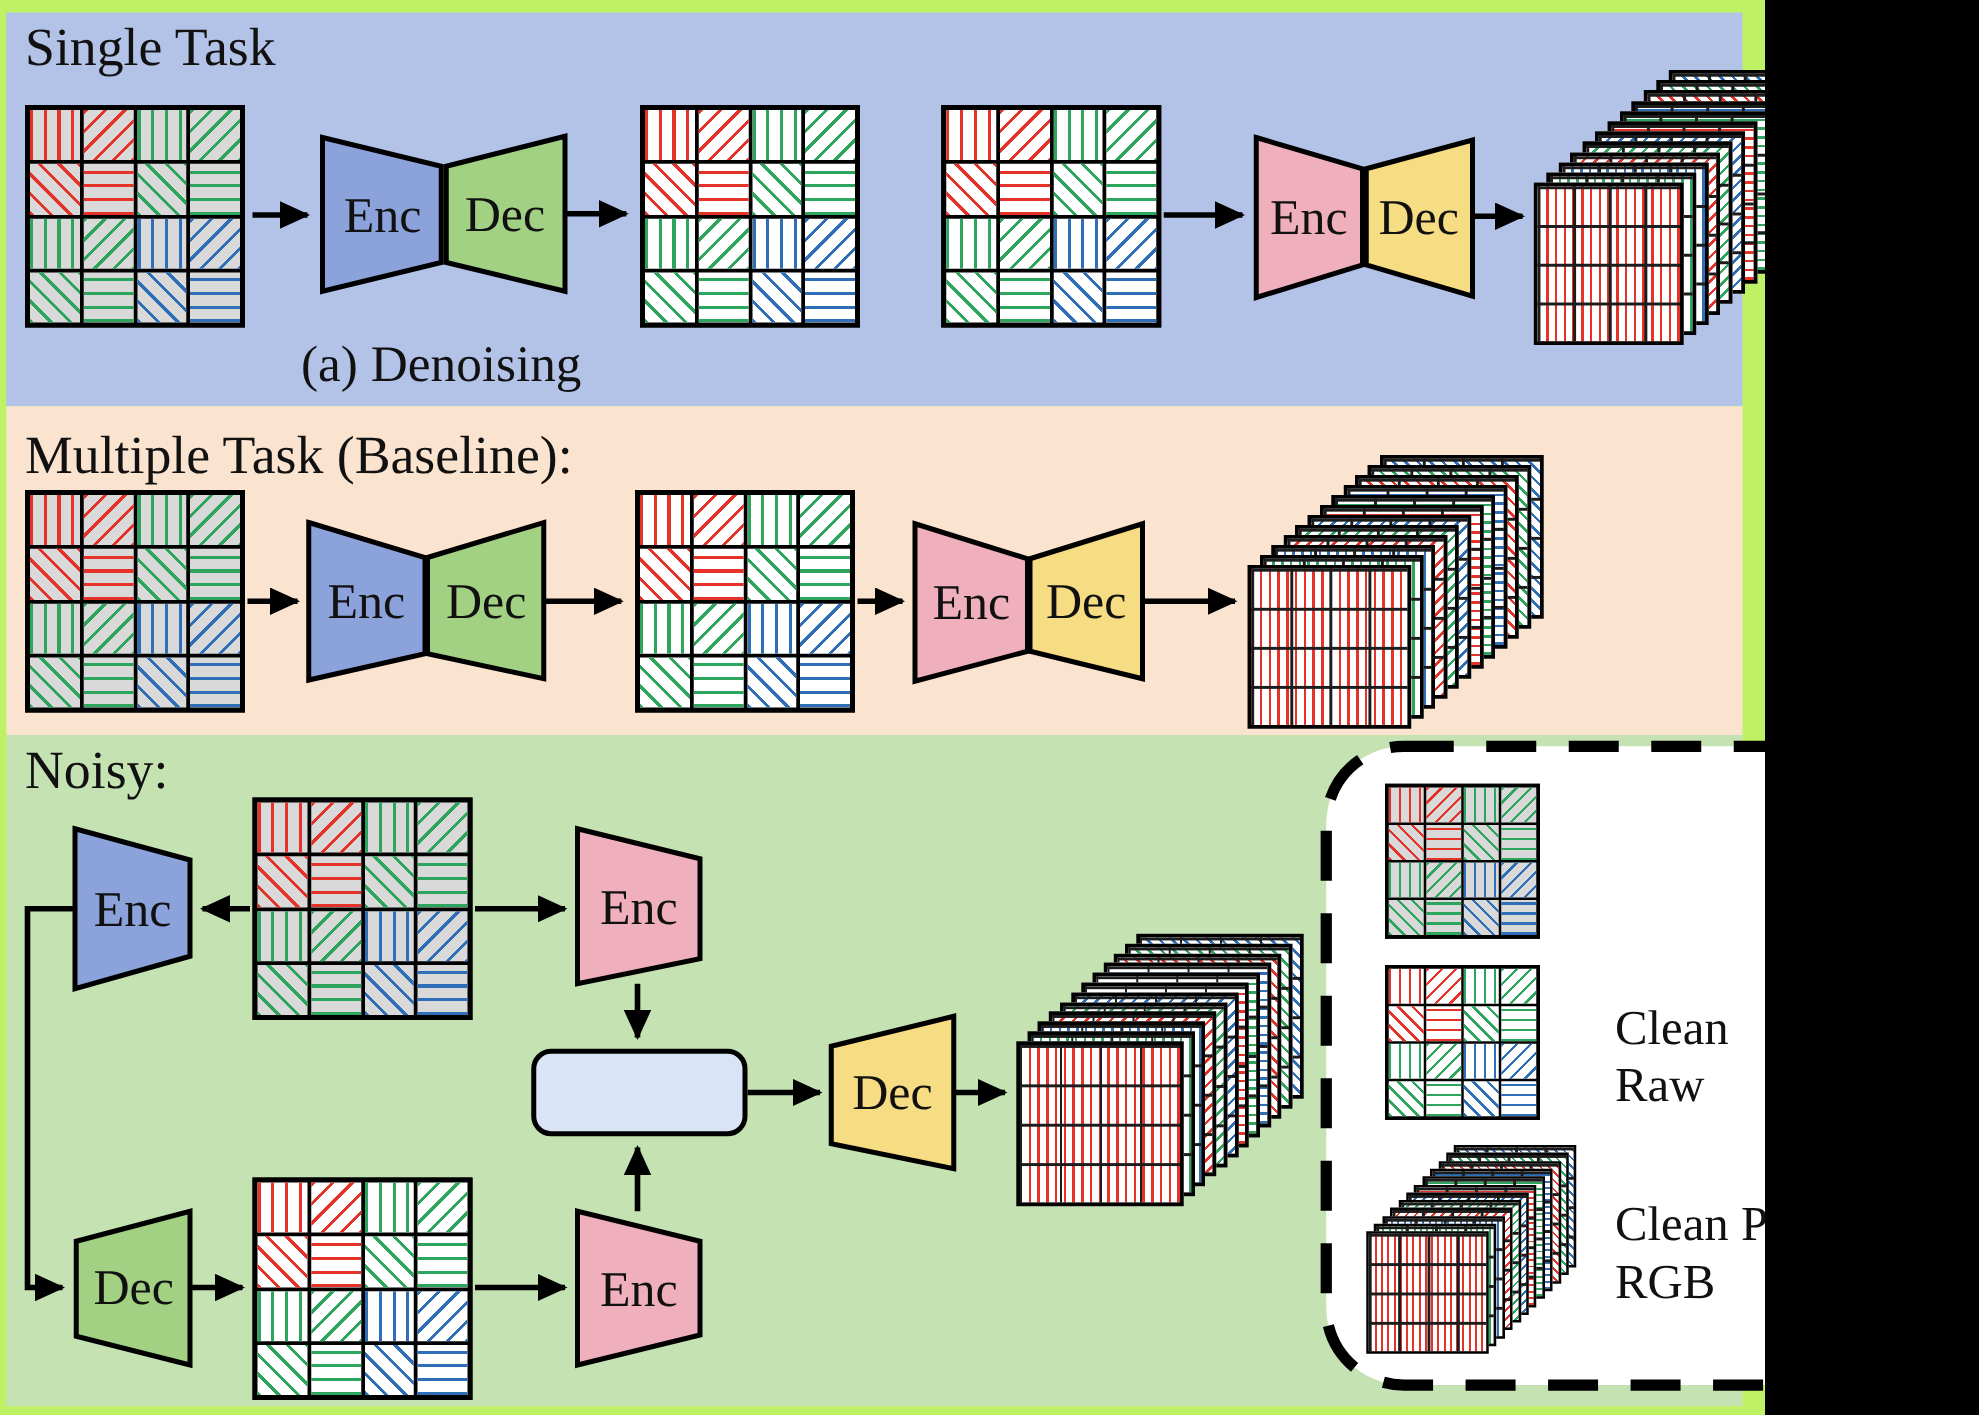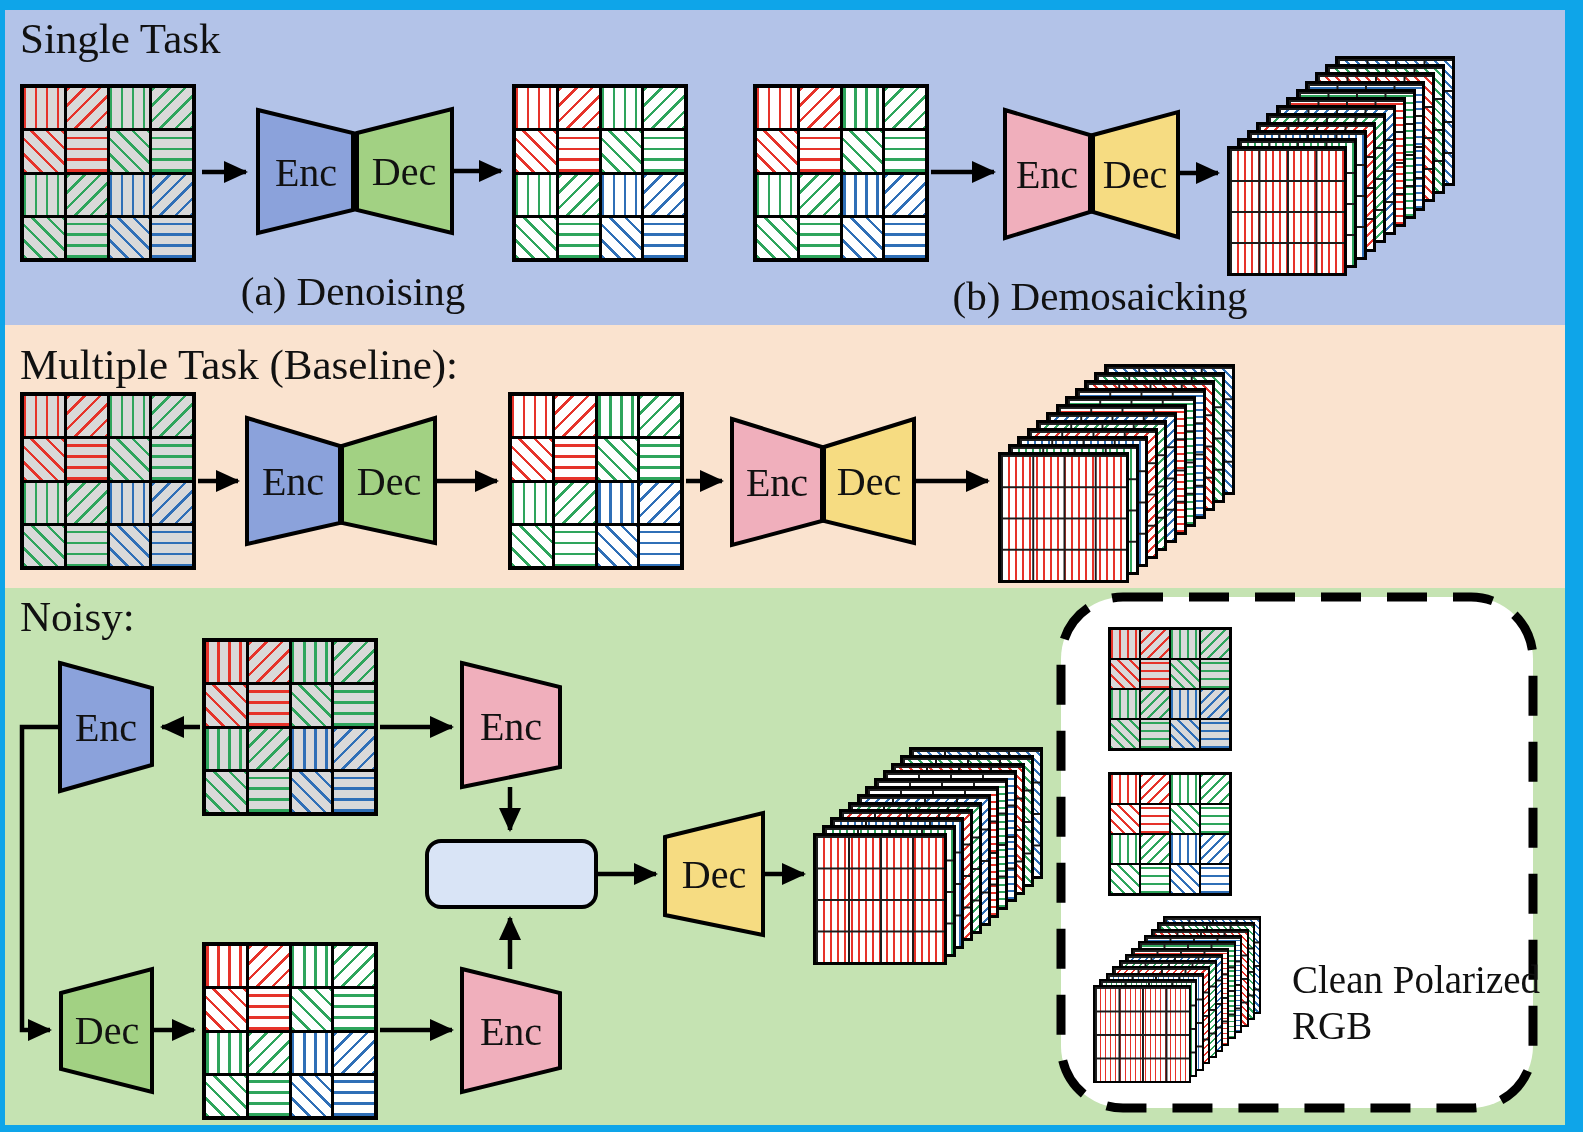--- a/index.html
+++ b/index.html
@@ -1,16 +1,16 @@
 <!DOCTYPE html>
 <html style="--band-blue: #B3C3E8; --band-peach: #FAE3CF; --band-green: #C5E3B2; --enc-blue: #8BA2DB; --dec-green: #A2D183; --enc-pink: #F0AFBC; --dec-yellow: #F6DC82; --fusion-fill: #D9E4F6; --noisy-cell: #D9D9D9; --hatch-red: #E6332A; --hatch-green: #2EA55C; --hatch-blue: #2F6FB7;"><head>
 <meta charset="utf-8">
 <style>
   html,body{margin:0;padding:0;background:#000;}
-  .fig{position:relative;width:1583px;height:1132px;background:#0ea5e9;overflow:hidden;
+  .fig{position:relative;width:1412px;height:1132px;background:#bef264;overflow:hidden;
        font-family:"Liberation Serif","DejaVu Serif",serif;color:#111;}
   .band{position:absolute;left:5px;right:18px;}
   .band.blue{top:10px;height:315px;background:var(--band-blue);}
   .band.peach{top:325px;height:263px;background:var(--band-peach);}
   .band.green{top:588px;height:537px;background:var(--band-green);}
   .ttl{position:absolute;font-size:43px;z-index:6;white-space:nowrap;}
   .cap{position:absolute;font-size:41px;z-index:6;text-align:center;white-space:nowrap;}
   .blk{position:absolute;transform:translate(-50%,-50%);font-size:40px;z-index:6;white-space:nowrap;}
   .ffl{position:absolute;z-index:6;text-align:center;font-size:27px;line-height:1.22;}
 
@@ -63,21 +63,20 @@
 <div class="fig">
 
   <div class="band blue"></div>
   <div class="band peach"></div>
   <div class="band green"></div>
 
   <div class="ttl" style="left:20px;top:14px">Single Task</div>
   <div class="ttl" style="left:20px;top:340px">Multiple Task (Baseline):</div>
   <div class="ttl" style="left:20px;top:592px">Noisy:</div>
   <div class="cap" style="left:228px;top:267px;width:250px">(a) Denoising</div>
-  <div class="cap" style="left:935px;top:272px;width:330px">(b) Demosaicking</div>
 
   <div class="mosaic noisy" style="left:20px;top:84px;width:176px;height:178px">
       <div class="cell r v"></div>
       <div class="cell r du"></div>
       <div class="cell g v"></div>
       <div class="cell g du"></div>
       <div class="cell r dd"></div>
       <div class="cell r h"></div>
       <div class="cell g dd"></div>
       <div class="cell g h"></div>
@@ -350,15 +349,16 @@
       <div class="layer b h" style="width: 98px; height: 98px; left: 51.2px; top: 18.9px;"></div>
       <div class="layer g h" style="width: 98px; height: 98px; left: 44.8px; top: 25.2px;"></div>
       <div class="layer r h" style="width: 98px; height: 98px; left: 38.4px; top: 31.5px;"></div>
       <div class="layer b du" style="width: 98px; height: 98px; left: 32px; top: 37.8px;"></div>
       <div class="layer g du" style="width: 98px; height: 98px; left: 25.6px; top: 44.1px;"></div>
       <div class="layer r du" style="width: 98px; height: 98px; left: 19.2px; top: 50.4px;"></div>
       <div class="layer b v" style="width: 98px; height: 98px; left: 12.8px; top: 56.7px;"></div>
       <div class="layer g v" style="width: 98px; height: 98px; left: 6.4px; top: 63px;"></div>
       <div class="layer r v" style="width: 98px; height: 98px; left: 0px; top: 69.3px;"></div>
     </div>
+  <div class="lg-label" style="left:1292px;top:800px">Clean Raw</div>
   <div class="lg-label" style="left:1292px;top:957px;width:262px">Clean Polarized RGB</div>
 
 </div>
 
 </body></html>

